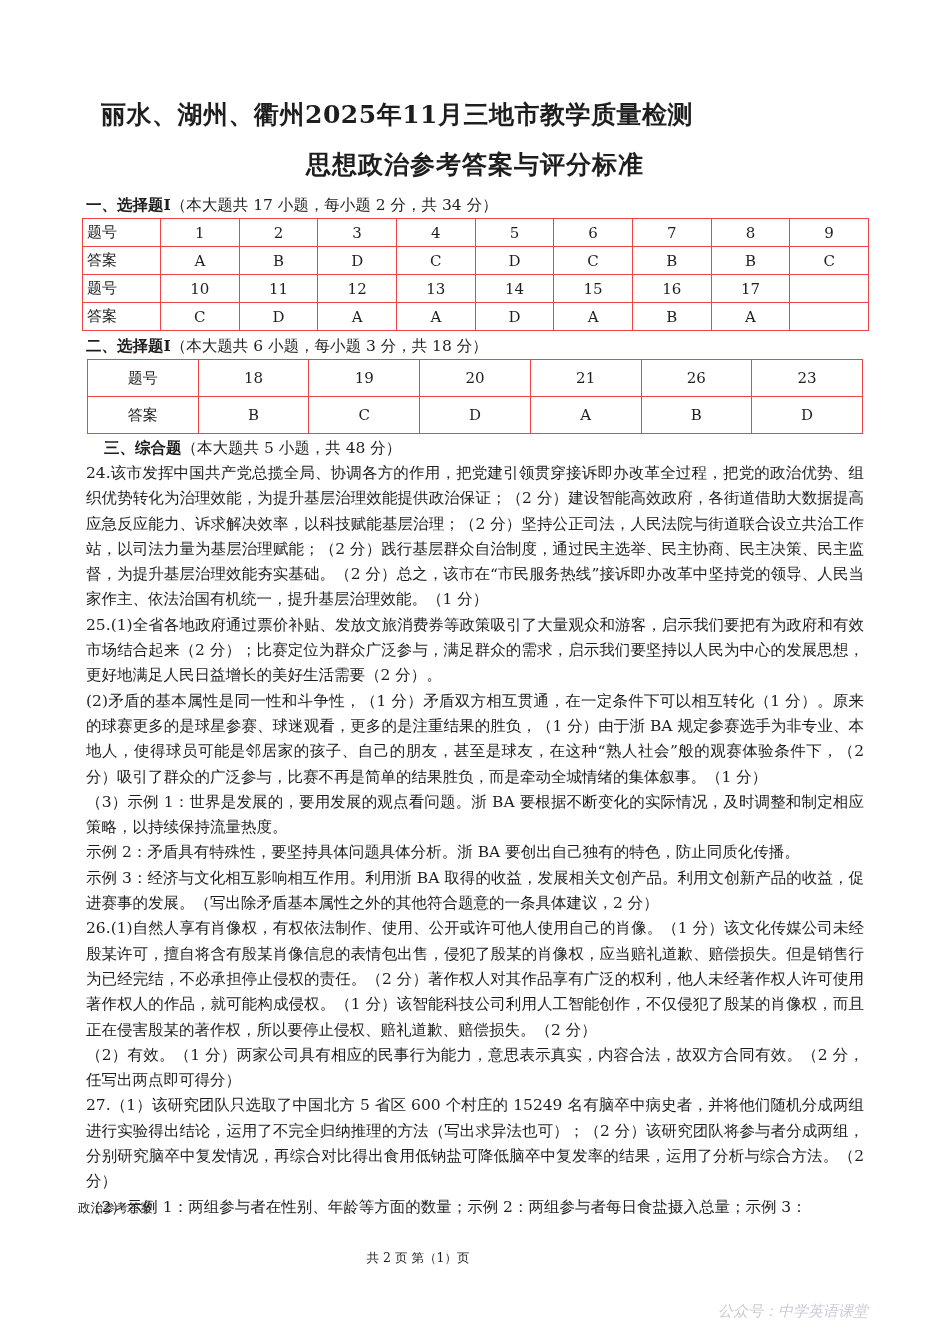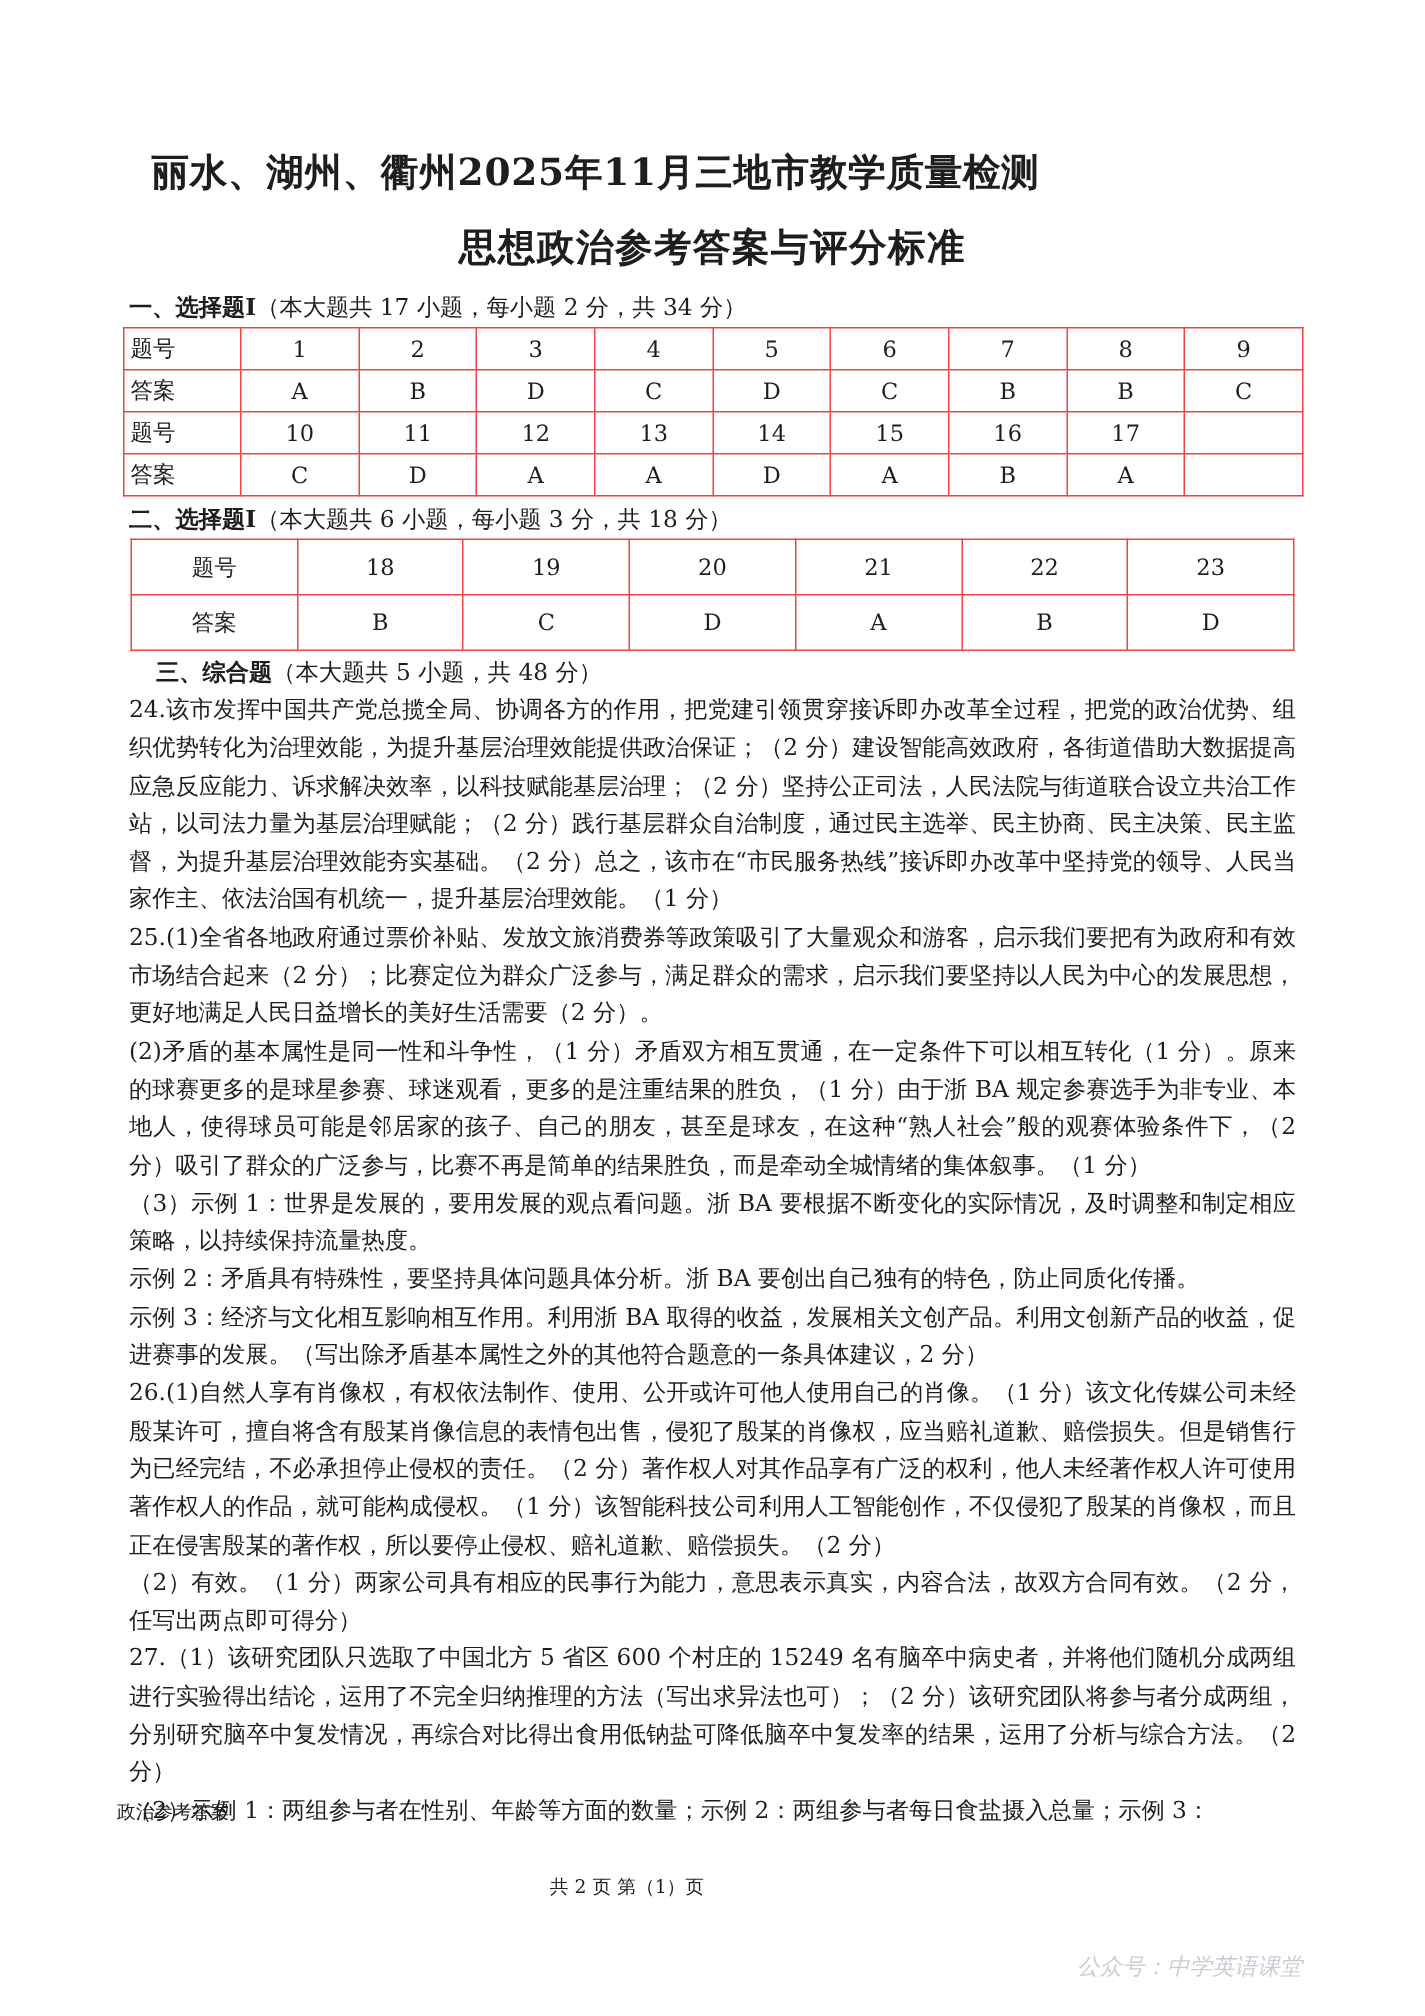--- a/index.html
+++ b/index.html
@@ -105,21 +105,21 @@
 </div>
 
 <table id="t2">
   <tbody>
     <tr>
       <td>题号</td>
       <td>18</td>
       <td>19</td>
       <td>20</td>
       <td>21</td>
-      <td>22</td>
+      <td>26</td>
       <td>23</td>
     </tr>
     <tr>
       <td>答案</td>
       <td>B</td>
       <td>C</td>
       <td>D</td>
       <td>A</td>
       <td>B</td>
       <td>D</td>

